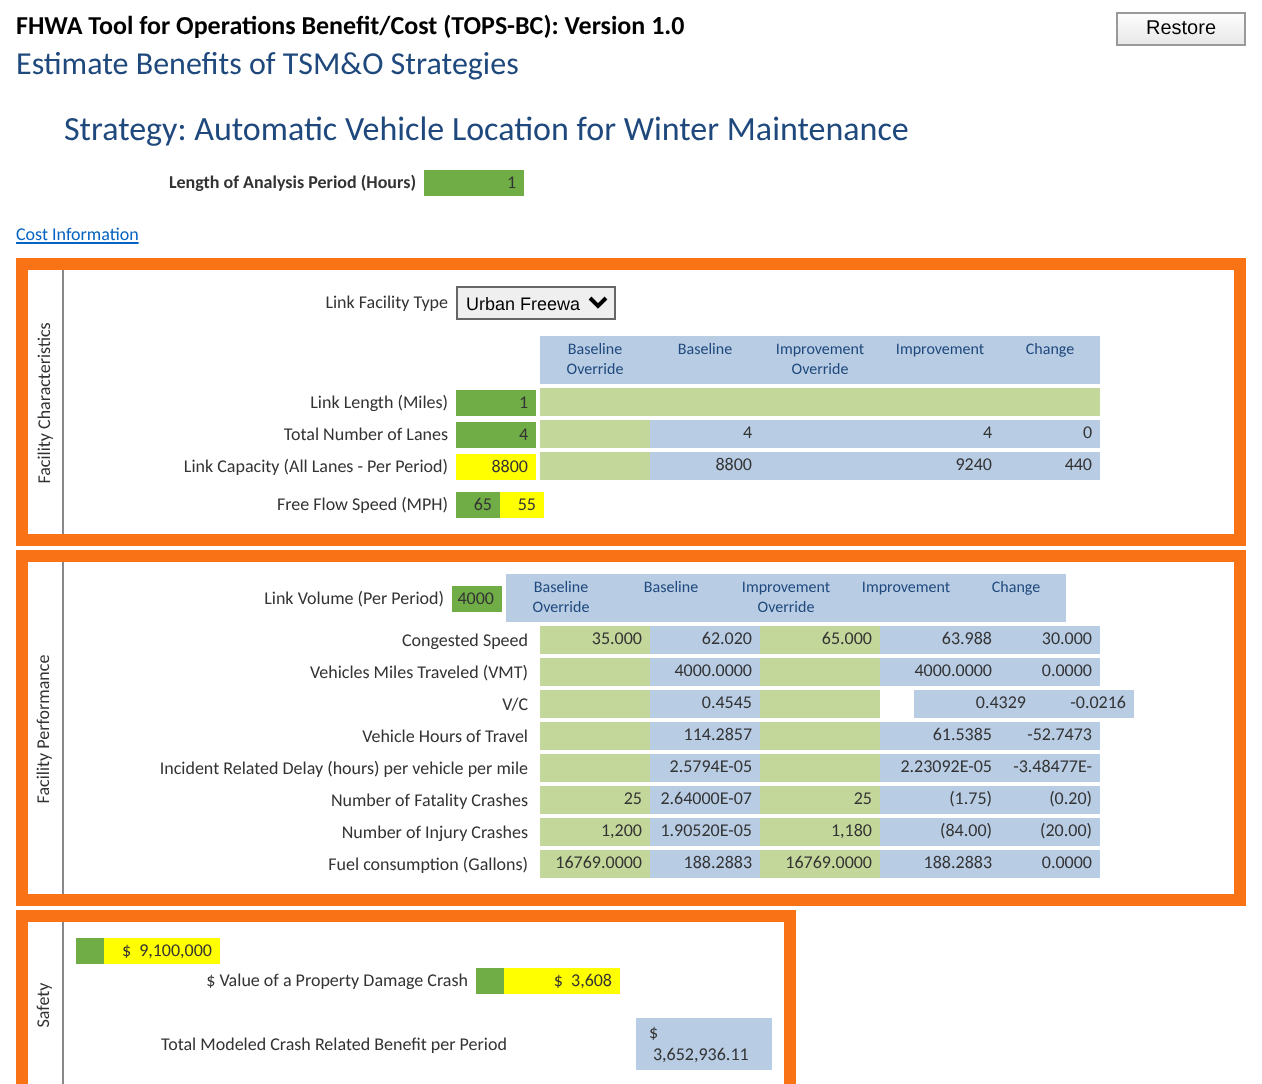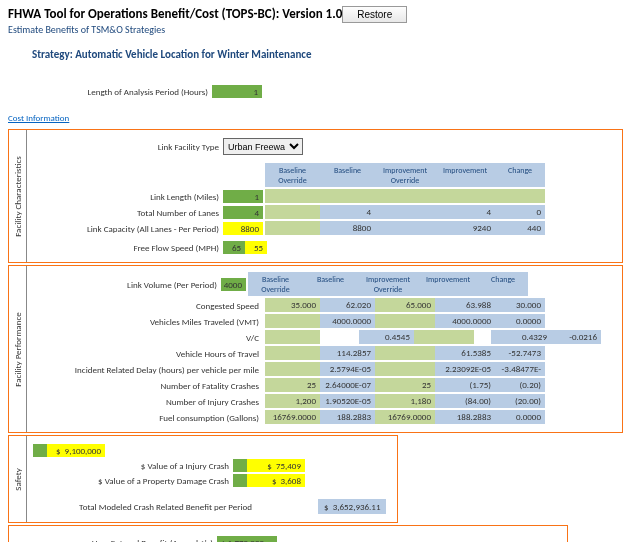--- a/index.html
+++ b/index.html
@@ -5,45 +5,45 @@
   * { box-sizing: border-box; }
   body {
     margin: 0;
     padding: 6px 8px;
     font-family: Calibri, Arial, sans-serif;
     font-size: 9px;
     color: #333;
     background: #fff;
     width: 631px;
   }
-  .header-row { display: flex; justify-content: flex-start; align-items: flex-start; }
+  .header-row { display: flex; justify-content: space-between; align-items: flex-start; }
   .title { font-size: 13px; font-weight: bold; color: #000; }
   .restore-btn {
     font-size: 10px;
     padding: 2px 14px;
     border: 1px solid #999;
     background: linear-gradient(#fdfdfd,#e8e8e8);
     cursor: pointer;
   }
-  .subtitle { font-size: 10px; color: #1f497d; margin-top: 2px; }
-  .strategy { font-size: 11px; font-weight: bold; color: #1f497d; margin: 12px 0 24px 24px; }
+  .subtitle { font-size: 16px; color: #1f497d; margin-top: 2px; }
+  .strategy { font-size: 17px; font-weight: normal; color: #1f497d; margin: 12px 0 10px 24px; }
   .row { display: flex; align-items: center; margin: 2px 0; }
   .cell {
     height: 14px;
     line-height: 14px;
     padding: 0 4px;
     text-align: right;
     font-size: 9px;
   }
   .blue-cell { background: #B8CCE4; }
   .blue-head { background: #B8CCE4; font-size: 8px; text-align: center; padding: 2px; color: #1f497d; }
   .olive-cell { background: #C4D79B; }
   .cost-info { font-size: 9px; color: #0563C1; text-decoration: underline; margin: 8px 0 6px 0; cursor: pointer; }
   .panel {
-    border: 1px solid #f97316;
+    border: 6px solid #f97316;
     margin-bottom: 2px;
     display: flex;
   }
   .side-label {
     width: 18px;
     border-right: 1px solid #888;
     display: flex;
     align-items: center;
     justify-content: center;
   }
@@ -77,21 +77,21 @@
   <div>
     <div class="title">FHWA Tool for Operations Benefit/Cost (TOPS-BC):  Version 1.0</div>
     <div class="subtitle">Estimate Benefits of TSM&amp;O Strategies</div>
   </div>
   <button class="restore-btn">Restore</button>
 </div>
 
 <div class="strategy">Strategy: Automatic Vehicle Location for Winter Maintenance</div>
 
 <div class="row" style="margin-left:24px;margin-bottom:14px;">
-  <div class="green-row-label" style="width:180px;">Length of Analysis Period (Hours)</div>
+  <div class="green-row-label" style="width:180px;font-weight:bold;">Length of Analysis Period (Hours)</div>
   <div class="green-field" style="width:50px;">1</div>
 </div>
 
 <div class="cost-info">Cost Information</div>
 
 <div class="panel">
   <div class="side-label">
       <span>Facility Characteristics</span>
     </div>
   <div class="panel-body">
@@ -187,21 +187,21 @@
           <div class="cell olive-cell num" style="width:55px;"></div>
           <div class="cell blue-cell num" style="width:55px;">4000.0000</div>
           <div class="cell olive-cell num" style="width:60px;"></div>
           <div class="cell blue-cell num" style="width:60px;">4000.0000</div>
           <div class="cell blue-cell num" style="width:50px;">0.0000</div>
         </div>
         <div class="row">
           <div class="green-row-label" style="width:230px;">V/C</div>
           <div style="width:2px;"></div>
           <div class="cell olive-cell num" style="width:55px;"></div>
-          <div class="cell blue-cell num" style="width:55px;margin-left:39px;">0.4545</div>
+          <div class="cell blue-cell num" style="width:55px;">0.4545</div>
           <div class="cell olive-cell num" style="width:60px;"></div>
           <div class="cell blue-cell num" style="width:60px;margin-left:17px;">0.4329</div>
           <div class="cell blue-cell num" style="width:50px;">-0.0216</div>
         </div>
         <div class="row">
           <div class="green-row-label" style="width:230px;">Vehicle Hours of Travel</div>
           <div style="width:2px;"></div>
           <div class="cell olive-cell num" style="width:55px;"></div>
           <div class="cell blue-cell num" style="width:55px;">114.2857</div>
           <div class="cell olive-cell num" style="width:60px;"></div>
@@ -252,25 +252,20 @@
   <div class="side-label">
       <span>Safety</span>
     </div>
   <div class="panel-body">
     <div id="safety-rows">
         <div class="row">
           <div class="green-field" style="width:14px;background:#70AD47;"></div>
           <div class="yellow-field" style="width:58px;text-align:right;">$ &nbsp;9,100,000</div>
         </div>
         <div class="row">
-          <div class="green-row-label" style="width:200px;">$ Value of a Injury Crash</div>
-          <div class="green-field" style="width:14px;background:#70AD47;"></div>
-          <div class="yellow-field" style="width:58px;text-align:right;">$ &nbsp;75,409</div>
-        </div>
-        <div class="row">
           <div class="green-row-label" style="width:200px;">$ Value of a Property Damage Crash</div>
           <div class="green-field" style="width:14px;background:#70AD47;"></div>
           <div class="yellow-field" style="width:58px;text-align:right;">$ &nbsp;3,608</div>
         </div>
       </div>
     <div class="row" style="margin-top:12px;">
       <div style="width:225px;text-align:right;padding-right:6px;font-size:9px;">Total Modeled Crash Related Benefit per Period</div>
       <div style="width:60px;"></div>
       <div class="total-benefit-box">$ &nbsp;<span>3,652,936.11</span></div>
     </div>

